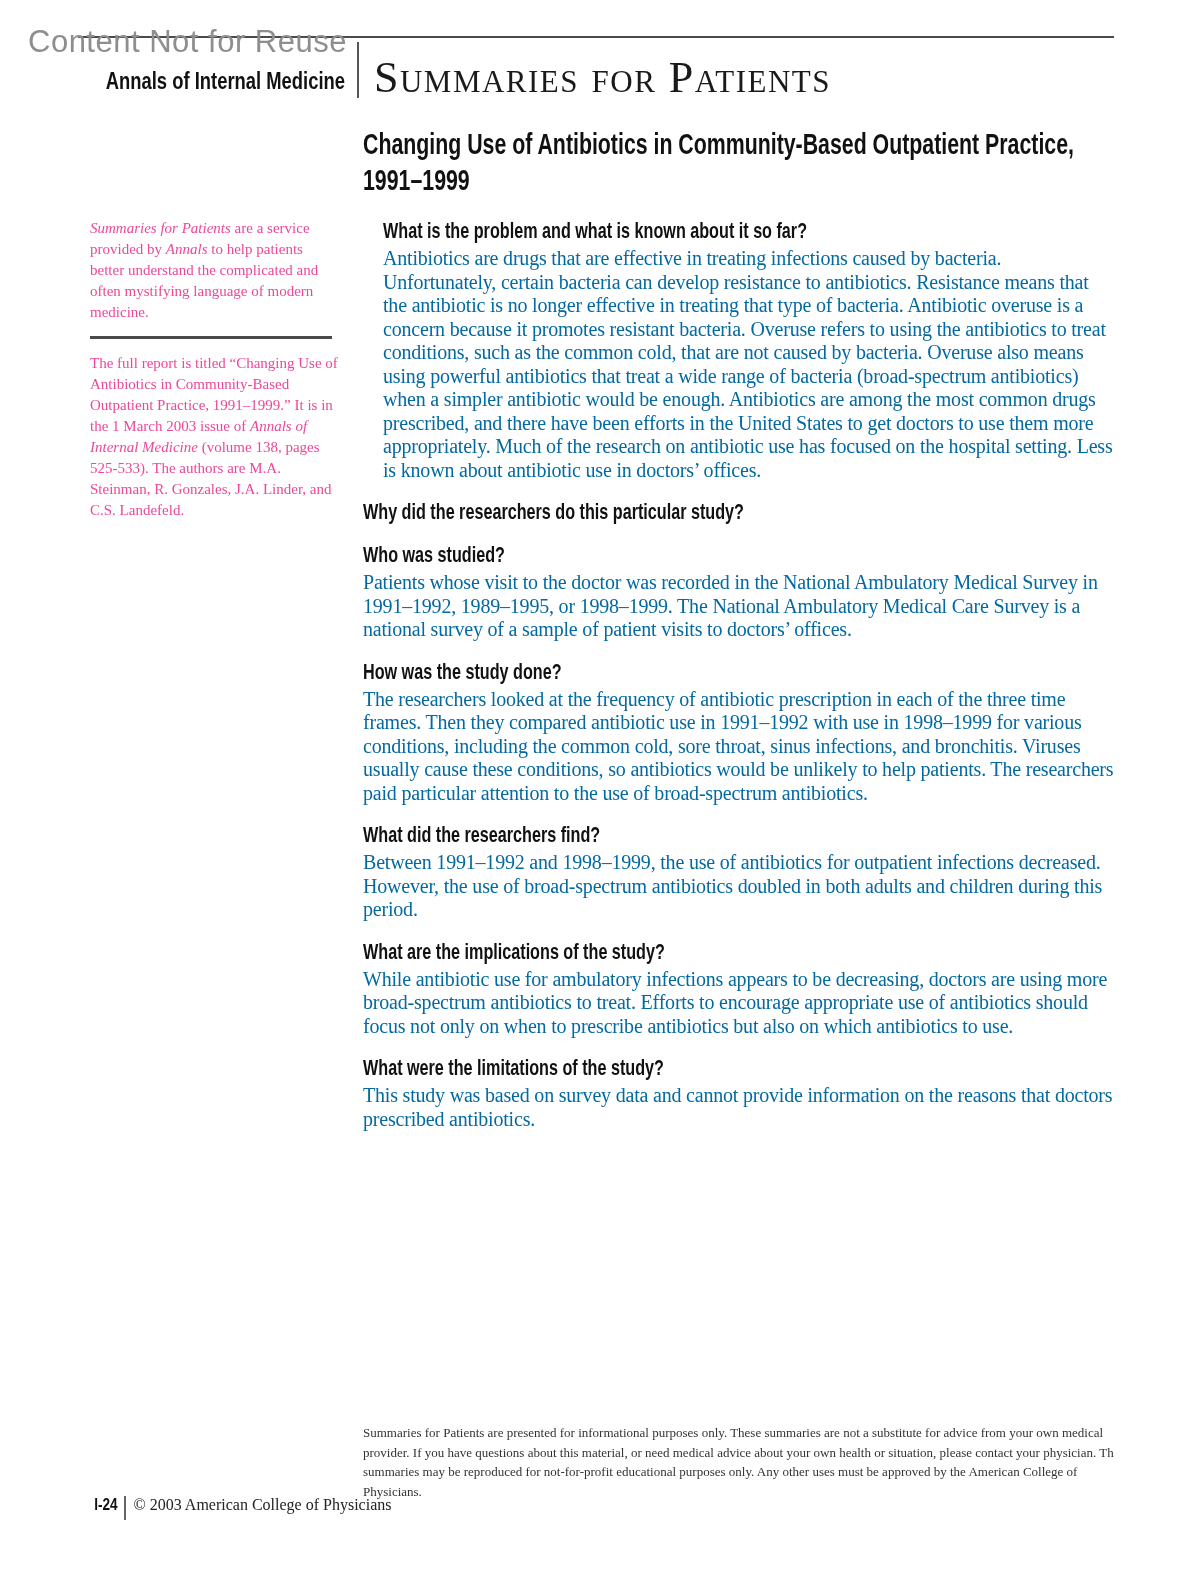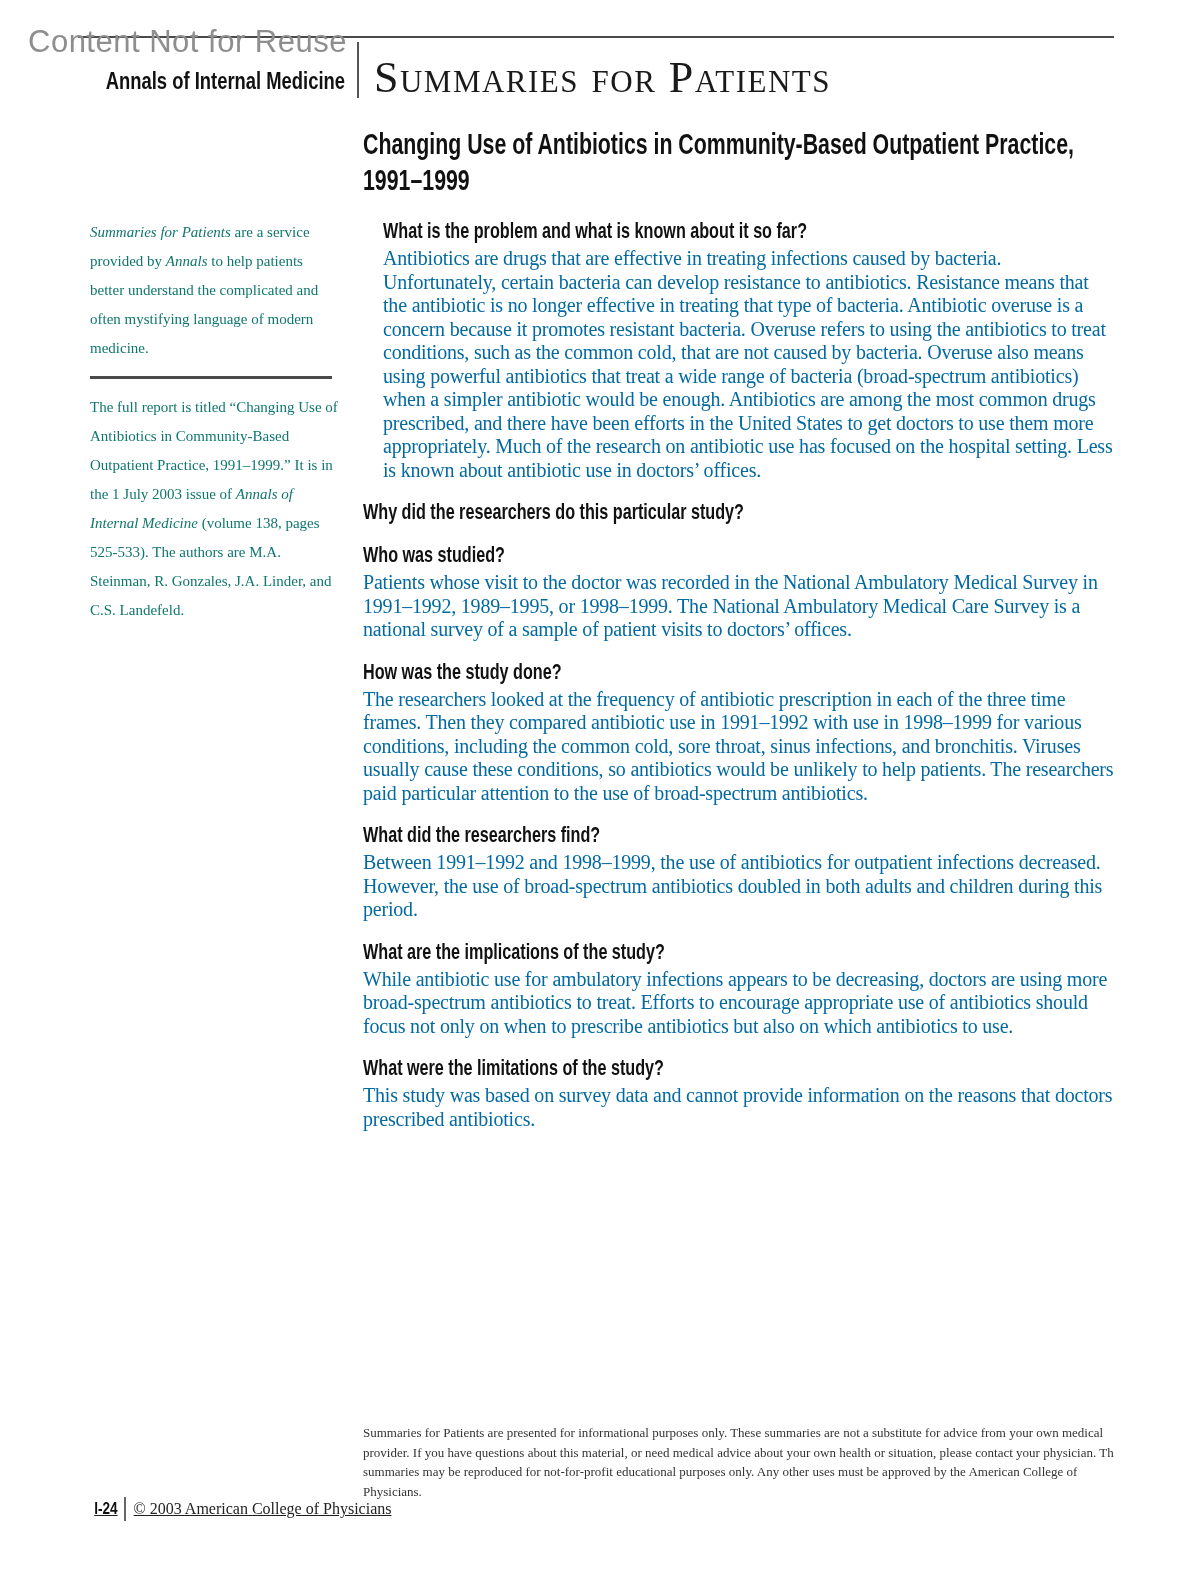--- a/index.html
+++ b/index.html
@@ -20,21 +20,21 @@
     color:#111;transform:scaleX(0.8);transform-origin:right center;white-space:nowrap;
   }
   .header-divider{position:absolute;left:357px;top:42px;width:2px;height:56px;background:#555;}
   .series-title{
     position:absolute;left:374px;top:52px;
     font-family:"Liberation Serif",serif;font-variant:small-caps;
     font-size:44px;letter-spacing:1.5px;color:#1a1a1a;white-space:nowrap;
   }
   
   .sidebar{position:absolute;left:90px;top:218px;width:250px;}
-  .sidebar p{margin:0;font-size:15px;line-height:29px;color:#0f766e;}
+  .sidebar p{margin:0;font-size:15px;line-height:21px;color:#ec4899;}
   .sidebar .it{font-style:italic;}
   .side-rule{width:242px;height:3px;background:#4a4a4a;margin:13px 0 14px 0;}
   
   .main{position:absolute;left:363px;top:126px;width:752px;}
   .article-title{
     margin:0;width:1040px;
     font-family:"Liberation Sans",sans-serif;font-weight:bold;
     font-size:29px;line-height:36px;color:#111;
     transform:scaleX(0.735);transform-origin:left top;
   }
@@ -49,21 +49,21 @@
   .section-body{
     margin:0;font-size:20px;line-height:23.5px;letter-spacing:-0.2px;color:#0369a1;
   }
   
   .disclaimer{
     position:absolute;left:363px;top:1423px;width:762px;
     font-size:13px;line-height:19.5px;color:#333;
   }
   .page-footer{
     position:absolute;left:90px;top:1496px;height:26px;
-    display:flex;align-items:center;text-decoration:underline;
+    display:flex;
   }
   .page-number{
     font-family:"Liberation Sans",sans-serif;font-weight:bold;font-size:16px;color:#111;
     transform:scaleX(0.85);transform-origin:right center;
   }
   .foot-divider{width:2px;height:24px;background:#666;margin:0 8px 0 6px;}
   .copyright{font-size:16px;color:#222;white-space:nowrap;}
 </style>
 </head>
 <body>
@@ -72,21 +72,21 @@
 
   <div class="top-rule"></div>
   <div class="watermark">Content Not for Reuse</div>
   <div class="journal-name">Annals of Internal Medicine</div>
   <div class="header-divider"></div>
   <div class="series-title">Summaries for Patients</div>
 
   <div class="sidebar">
     <p><span class="it">Summaries for Patients</span><span> are a service provided by </span><span class="it">Annals</span><span> to help patients better understand the complicated and often mystifying language of modern medicine.</span></p>
     <div class="side-rule"></div>
-    <p><span>The full report is titled “Changing Use of Antibiotics in Community-Based Outpatient Practice, 1991–1999.” It is in the 1 July 2003 issue of </span><span class="it">Annals of Internal Medicine</span><span> (volume 138, pages 525-533). The authors are M.A. Steinman, R. Gonzales, J.A. Linder, and C.S. Landefeld.</span></p>
+    <p><span>The full report is titled “Changing Use of Antibiotics in Community-Based Outpatient Practice, 1991–1999.” It is in the 1 March 2003 issue of </span><span class="it">Annals of Internal Medicine</span><span> (volume 138, pages 525-533). The authors are M.A. Steinman, R. Gonzales, J.A. Linder, and C.S. Landefeld.</span></p>
   </div>
 
   <div class="main">
     <h1 class="article-title">Changing Use of Antibiotics in Community-Based Outpatient Practice, 1991–1999</h1>
 
     <div class="section">
       <h2 class="section-heading">What is the problem and what is known about it so far?</h2>
       <p class="section-body">Antibiotics are drugs that are effective in treating infections caused by bacteria. Unfortunately, certain bacteria can develop resistance to antibiotics. Resistance means that the antibiotic is no longer effective in treating that type of bacteria. Antibiotic overuse is a concern because it promotes resistant bacteria. Overuse refers to using the antibiotics to treat conditions, such as the common cold, that are not caused by bacteria. Overuse also means using powerful antibiotics that treat a wide range of bacteria (broad-spectrum antibiotics) when a simpler antibiotic would be enough. Antibiotics are among the most common drugs prescribed, and there have been efforts in the United States to get doctors to use them more appropriately. Much of the research on antibiotic use has focused on the hospital setting. Less is known about antibiotic use in doctors’ offices.</p>
     </div>
 

